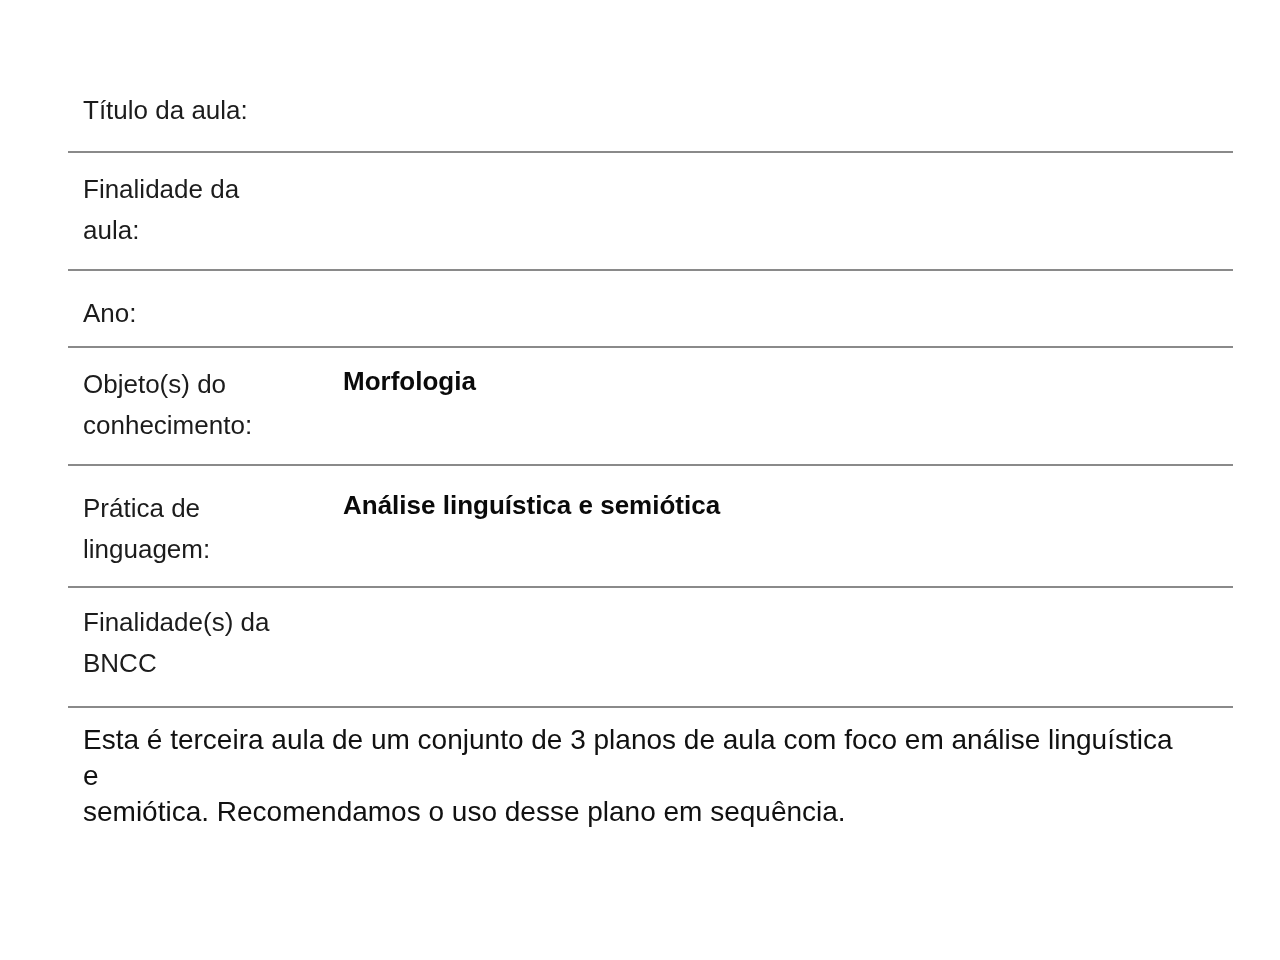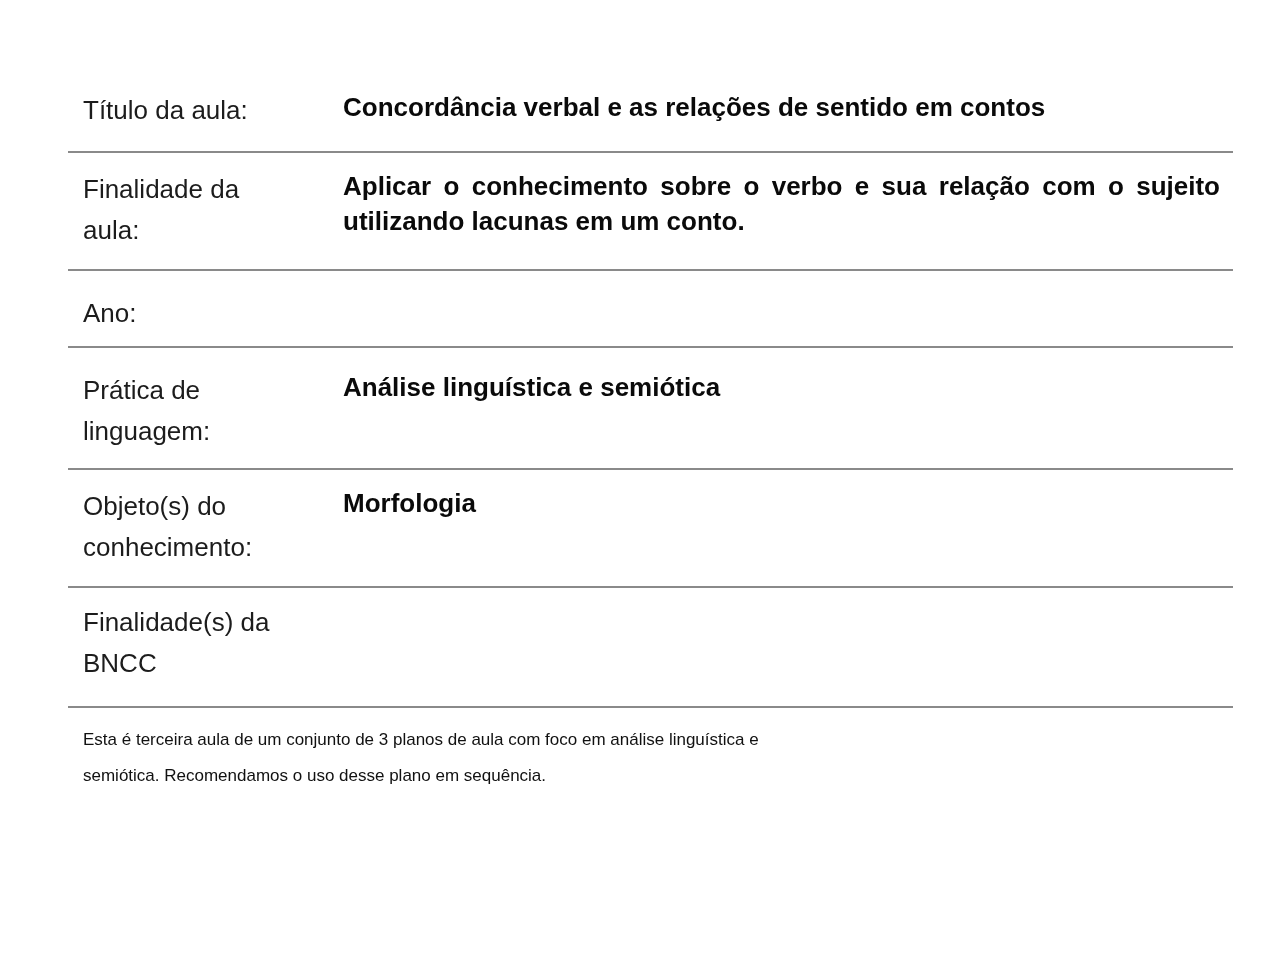--- a/index.html
+++ b/index.html
@@ -51,59 +51,57 @@
   }
   
   .row-titulo     { padding: 26px 0 20px 0; min-height: 87px;  }
   .row-finalidade { padding: 16px 0 0 0;    min-height: 118px; }
   .row-ano        { padding: 22px 0 0 0;    min-height: 77px;  }
   .row-objeto     { padding: 16px 0 0 0;    min-height: 118px; }
   .row-pratica    { padding: 22px 0 0 0;    min-height: 122px; }
   .row-habilidade { padding: 14px 0 0 0;    min-height: 120px; }
   .footer-note {
     margin: 14px 0 0 15px;
-    font-size: 17px;
+    font-size: 28px;
     line-height: 36px;
     font-weight: 400;
     color: #111111;
     white-space: pre-line;
     max-width: 1090px;
   }
 </style>
 </head>
 <body>
 
 <div class="page">
   <div class="table">
 
     <div class="row row-titulo">
       <div class="label">Título da aula:</div>
-      <div class="value">Concordância verbal e as relações de sentido em contos</div>
     </div>
 
     <div class="row row-finalidade">
       <div class="label">Finalidade da
 aula:</div>
-      <div class="value justify">Aplicar o conhecimento sobre o verbo e sua relação com o sujeito utilizando lacunas em um conto.</div>
     </div>
 
     <div class="row row-ano">
       <div class="label">Ano:</div>
     </div>
 
+    <div class="row row-objeto">
+      <div class="label">Objeto(s) do
+conhecimento:</div>
+      <div class="value">Morfologia</div>
+    </div>
+
     <div class="row row-pratica">
       <div class="label">Prática de
 linguagem:</div>
       <div class="value">Análise linguística e semiótica</div>
-    </div>
-
-    <div class="row row-objeto">
-      <div class="label">Objeto(s) do
-conhecimento:</div>
-      <div class="value">Morfologia</div>
     </div>
 
     <div class="row row-habilidade">
       <div class="label">Finalidade(s) da
 BNCC</div>
     </div>
 
   </div>
 
   <p class="footer-note">Esta é terceira aula de um conjunto de 3 planos de aula com foco em análise linguística e

